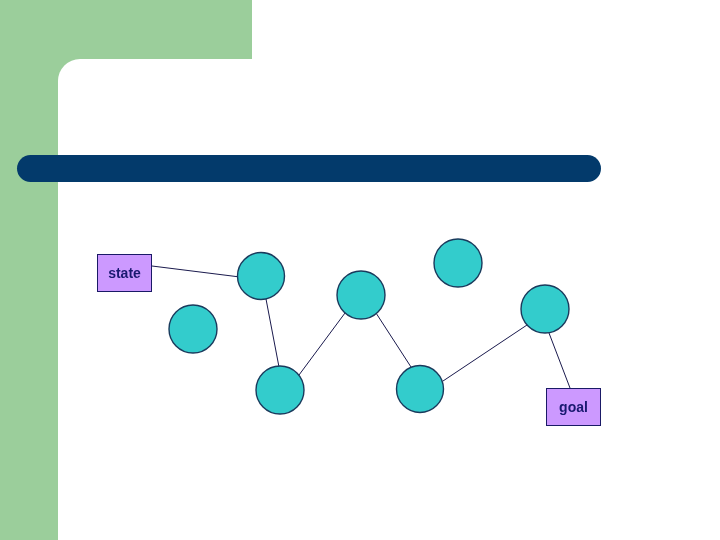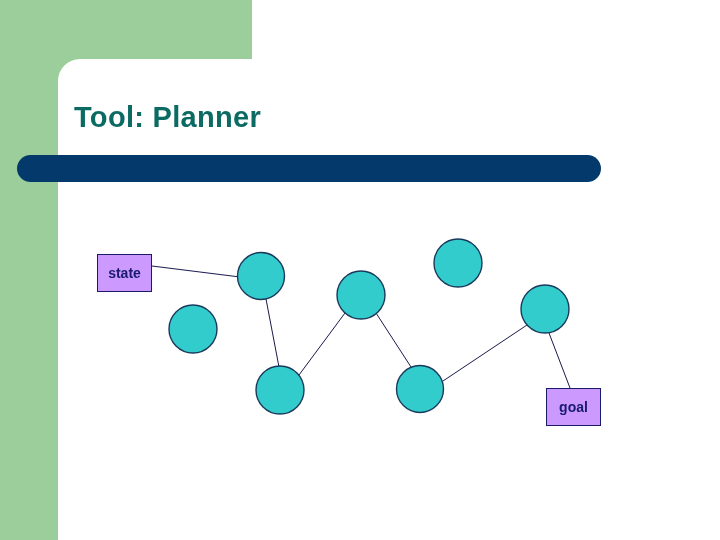--- a/index.html
+++ b/index.html
@@ -110,21 +110,20 @@
 <body>
 
 <div id="slide">
 
   <div class="green-sidebar"></div>
   <div class="green-topband"></div>
   <div class="corner-notch"></div>
 
   <div class="title-bar"></div>
 
-  <div class="slide-title">Tool: Planner</div>
 
   <svg class="graph" viewBox="0 0 720 540">
     <g id="edge-layer">
         <line x1="152" y1="266" x2="240" y2="277" stroke="#1A1A4D" stroke-width="1"></line>
         <line x1="266" y1="299" x2="279" y2="367" stroke="#1A1A4D" stroke-width="1"></line>
         <line x1="299" y1="375" x2="345" y2="313" stroke="#1A1A4D" stroke-width="1"></line>
         <line x1="376" y1="313" x2="411" y2="367" stroke="#1A1A4D" stroke-width="1"></line>
         <line x1="443" y1="381" x2="527" y2="325" stroke="#1A1A4D" stroke-width="1"></line>
         <line x1="549" y1="333" x2="570" y2="388" stroke="#1A1A4D" stroke-width="1"></line>
       </g>

